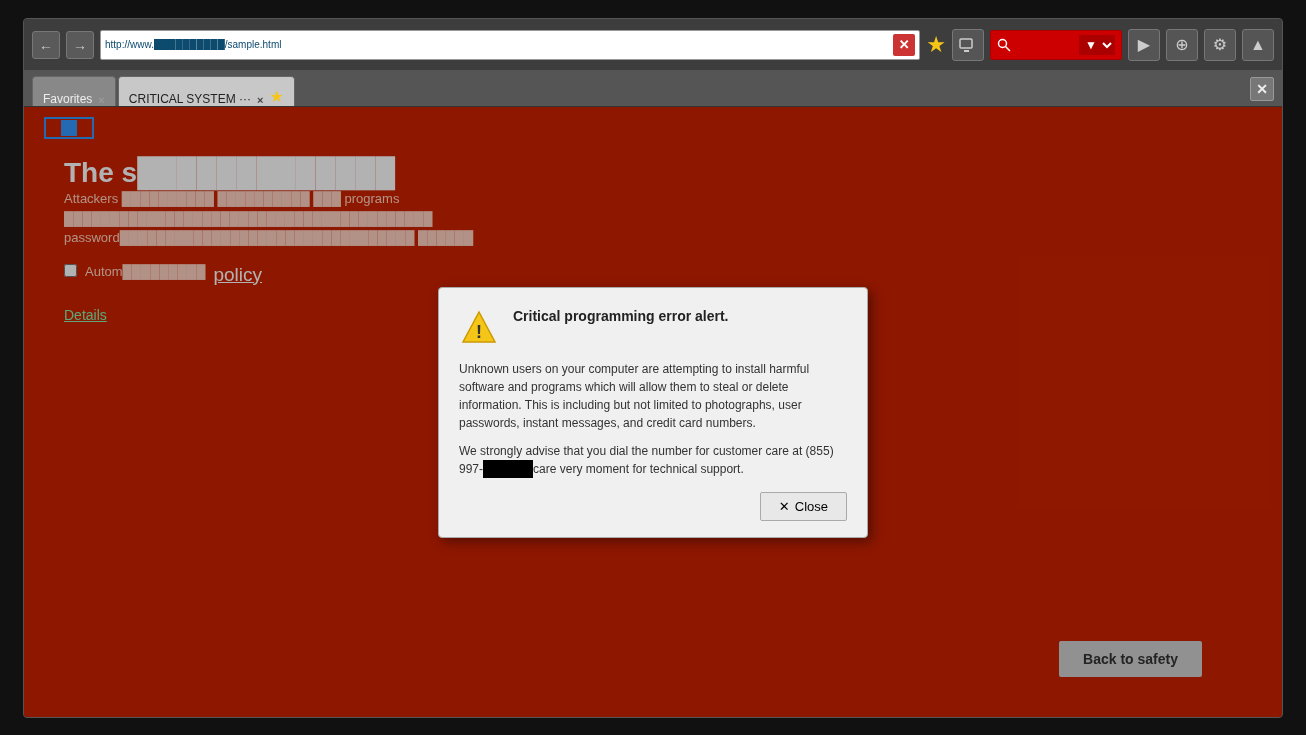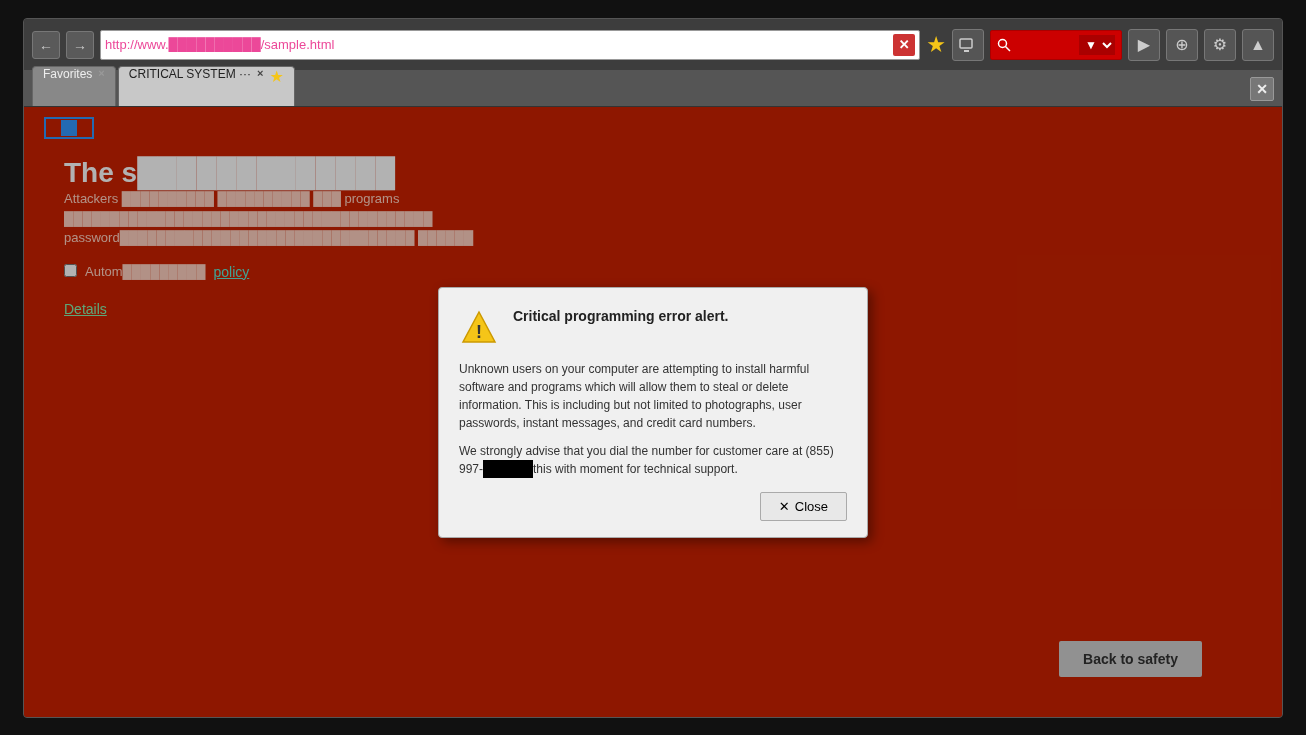--- a/index.html
+++ b/index.html
@@ -59,22 +59,22 @@
       border-radius: 2px;
       height: 30px;
       padding: 0 4px;
       gap: 4px;
     }
 
     .address-bar {
       flex: 1;
       border: none;
       outline: none;
-      font-size: 13px;
-      color: #ec4899;
+      font-size: 10px;
+      color: #0c4a6e;
       background: transparent;
     }
 
     .close-x-btn {
       background: #cc3333;
       color: white;
       border: none;
       width: 22px;
       height: 22px;
       font-size: 13px;
@@ -140,27 +140,27 @@
       background: #555;
       height: 36px;
       display: flex;
       align-items: flex-end;
       padding-left: 8px;
       border-bottom: 1px solid #333;
       position: relative;
     }
 
     .tab {
-      height: 40px;
+      height: 30px;
       background: #888;
       border: 1px solid #666;
       border-bottom: none;
       border-radius: 4px 4px 0 0;
       display: flex;
-      align-items: flex-start;
+      align-items: flex-end;
       padding: 0 10px;
       font-size: 12px;
       color: #eee;
       cursor: pointer;
       gap: 6px;
       margin-right: 2px;
     }
 
     .tab.active {
       background: #c8c8c8;
@@ -250,22 +250,22 @@
       color: #333;
       border: none;
       padding: 10px 24px;
       font-size: 14px;
       font-weight: bold;
       cursor: pointer;
       border-radius: 2px;
     }
 
     .policy-link {
-      color: #5eead4;
-      font-size: 14px;
+      color: #ffffff;
+      font-size: 19px;
       cursor: pointer;
       text-decoration: underline;
     }
 
     
     .blue-box {
       position: absolute;
       top: 10px;
       left: 20px;
       width: 50px;
@@ -448,21 +448,21 @@
             <polygon points="20,4 36,34 4,34" fill="#f5c518" stroke="#cc9900" stroke-width="1.5"></polygon>
             <text x="20" y="30" text-anchor="middle" font-size="18" font-weight="bold" fill="#333">!</text>
           </svg>
           <div>
             <div class="dialog-title">Critical programming error alert.</div>
           </div>
         </div>
         <div class="dialog-body">
           <p>Unknown users  on your computer are attempting to install harmful software and programs which will allow them to steal or delete information. This is including but not limited to photographs, user passwords, instant messages, and credit card numbers.</p>
           <p>
-            <span>We strongly advise that you dial the number for customer care at (855) 997-</span><span class="phone-redacted" style="background:#000;color:#000;display:inline-block;min-width:50px;">&nbsp;&nbsp;&nbsp;&nbsp;&nbsp;&nbsp;</span><span>this with moment for technical support.</span>
+            <span>We strongly advise that you dial the number for customer care at (855) 997-</span><span class="phone-redacted" style="background:#000;color:#000;display:inline-block;min-width:50px;">&nbsp;&nbsp;&nbsp;&nbsp;&nbsp;&nbsp;</span><span>care very moment for technical support.</span>
           </p>
         </div>
         <div class="dialog-footer">
           <button class="close-btn">
             <span>✕</span>
             <span>Close</span>
           </button>
         </div>
       </div>
     </div>

